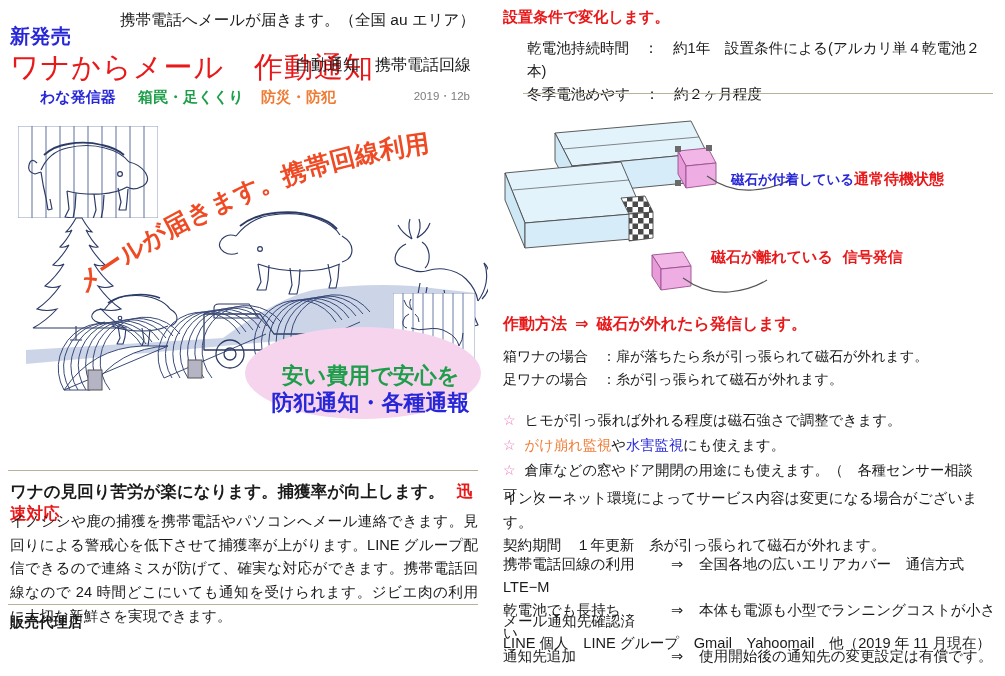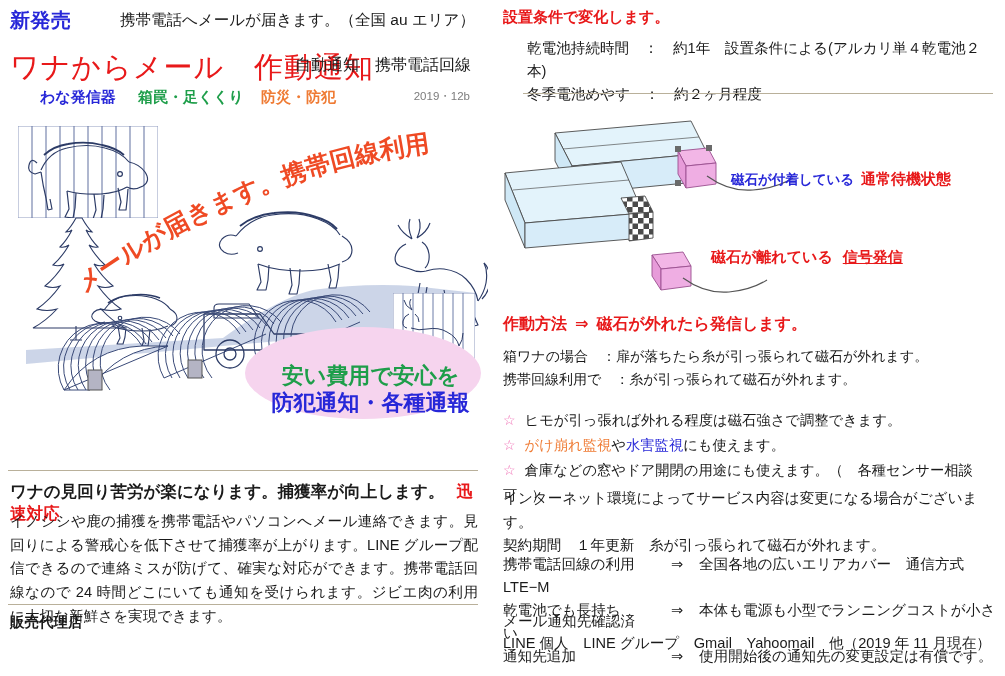--- a/index.html
+++ b/index.html
@@ -27,21 +27,21 @@
   .black{color:#1a1a1a;}
 
   hr.rule{
     border:0;border-top:1.6px solid #b9b09a;
     margin:0;height:0;
   }
 
   
   .l-row1{position:absolute;left:10px;top:7px;width:478px;height:28px;}
   .l-newrelease{
-    position:absolute;left:0;top:0;
+    position:absolute;left:0;top:16px;
     font-size:20px;font-weight:bold;letter-spacing:.5px;
   }
   .l-subline{
     position:absolute;left:110px;top:3px;
     font-size:15.5px;
   }
   .l-title{
     position:absolute;left:10px;top:48px;
     font-size:29px;font-weight:400;letter-spacing:1px;
   }
@@ -85,26 +85,26 @@
   .r-rule1{position:absolute;left:28px;top:93px;width:470px;}
 
   
   .mag{position:absolute;left:0px;top:108px;width:510px;height:205px;}
   .mag svg{display:block;}
   .mag-lbl1{
     position:absolute;left:236px;top:62px;font-size:13.5px;font-weight:bold;
     white-space:nowrap;
   }
   .mag-lbl1 .a{color:#2727d8;}
-  .mag-lbl1 .b{color:#e8191a;font-size:15px;margin-left:7px;text-align:right;}
+  .mag-lbl1 .b{color:#e8191a;font-size:15px;text-align:right;}
   .mag-lbl2{
     position:absolute;left:216px;top:140px;font-size:15px;font-weight:bold;
     color:#e8191a;white-space:nowrap;
   }
-  .mag-lbl2 .c{margin-left:10px;text-decoration:underline;}
+  .mag-lbl2 .c{margin-left:10px;}
 
   .r-method{
     position:absolute;left:8px;top:314px;
     font-size:16px;font-weight:bold;color:#e8191a;white-space:nowrap;
   }
   .r-method .arrow{margin:0 8px;}
   .r-cases{
     position:absolute;left:8px;top:345px;width:495px;
     font-size:14px;line-height:1.62;
   }
@@ -399,21 +399,21 @@
         <span>磁石が離れている</span><span class="c">信号発信</span>
       </div>
     </div>
 
     <div class="r-method">
       <span>作動方法</span><span class="arrow">⇒</span><span>磁石が外れたら発信します。</span>
     </div>
 
     <div class="r-cases">
       <div>箱ワナの場合　：扉が落ちたら糸が引っ張られて磁石が外れます。</div>
-      <div>携帯回線利用で　：糸が引っ張られて磁石が外れます。</div>
+      <div>足ワナの場合　：糸が引っ張られて磁石が外れます。</div>
     </div>
 
     <div class="r-stars">
       <div>
         <span class="star">☆</span><span>ヒモが引っ張れば外れる程度は磁石強さで調整できます。</span>
       </div>
       <div>
         <span class="star">☆</span><span class="orange">がけ崩れ監視</span><span>や</span><span class="blue">水害監視</span><span>にも使えます。</span>
       </div>
       <div>

